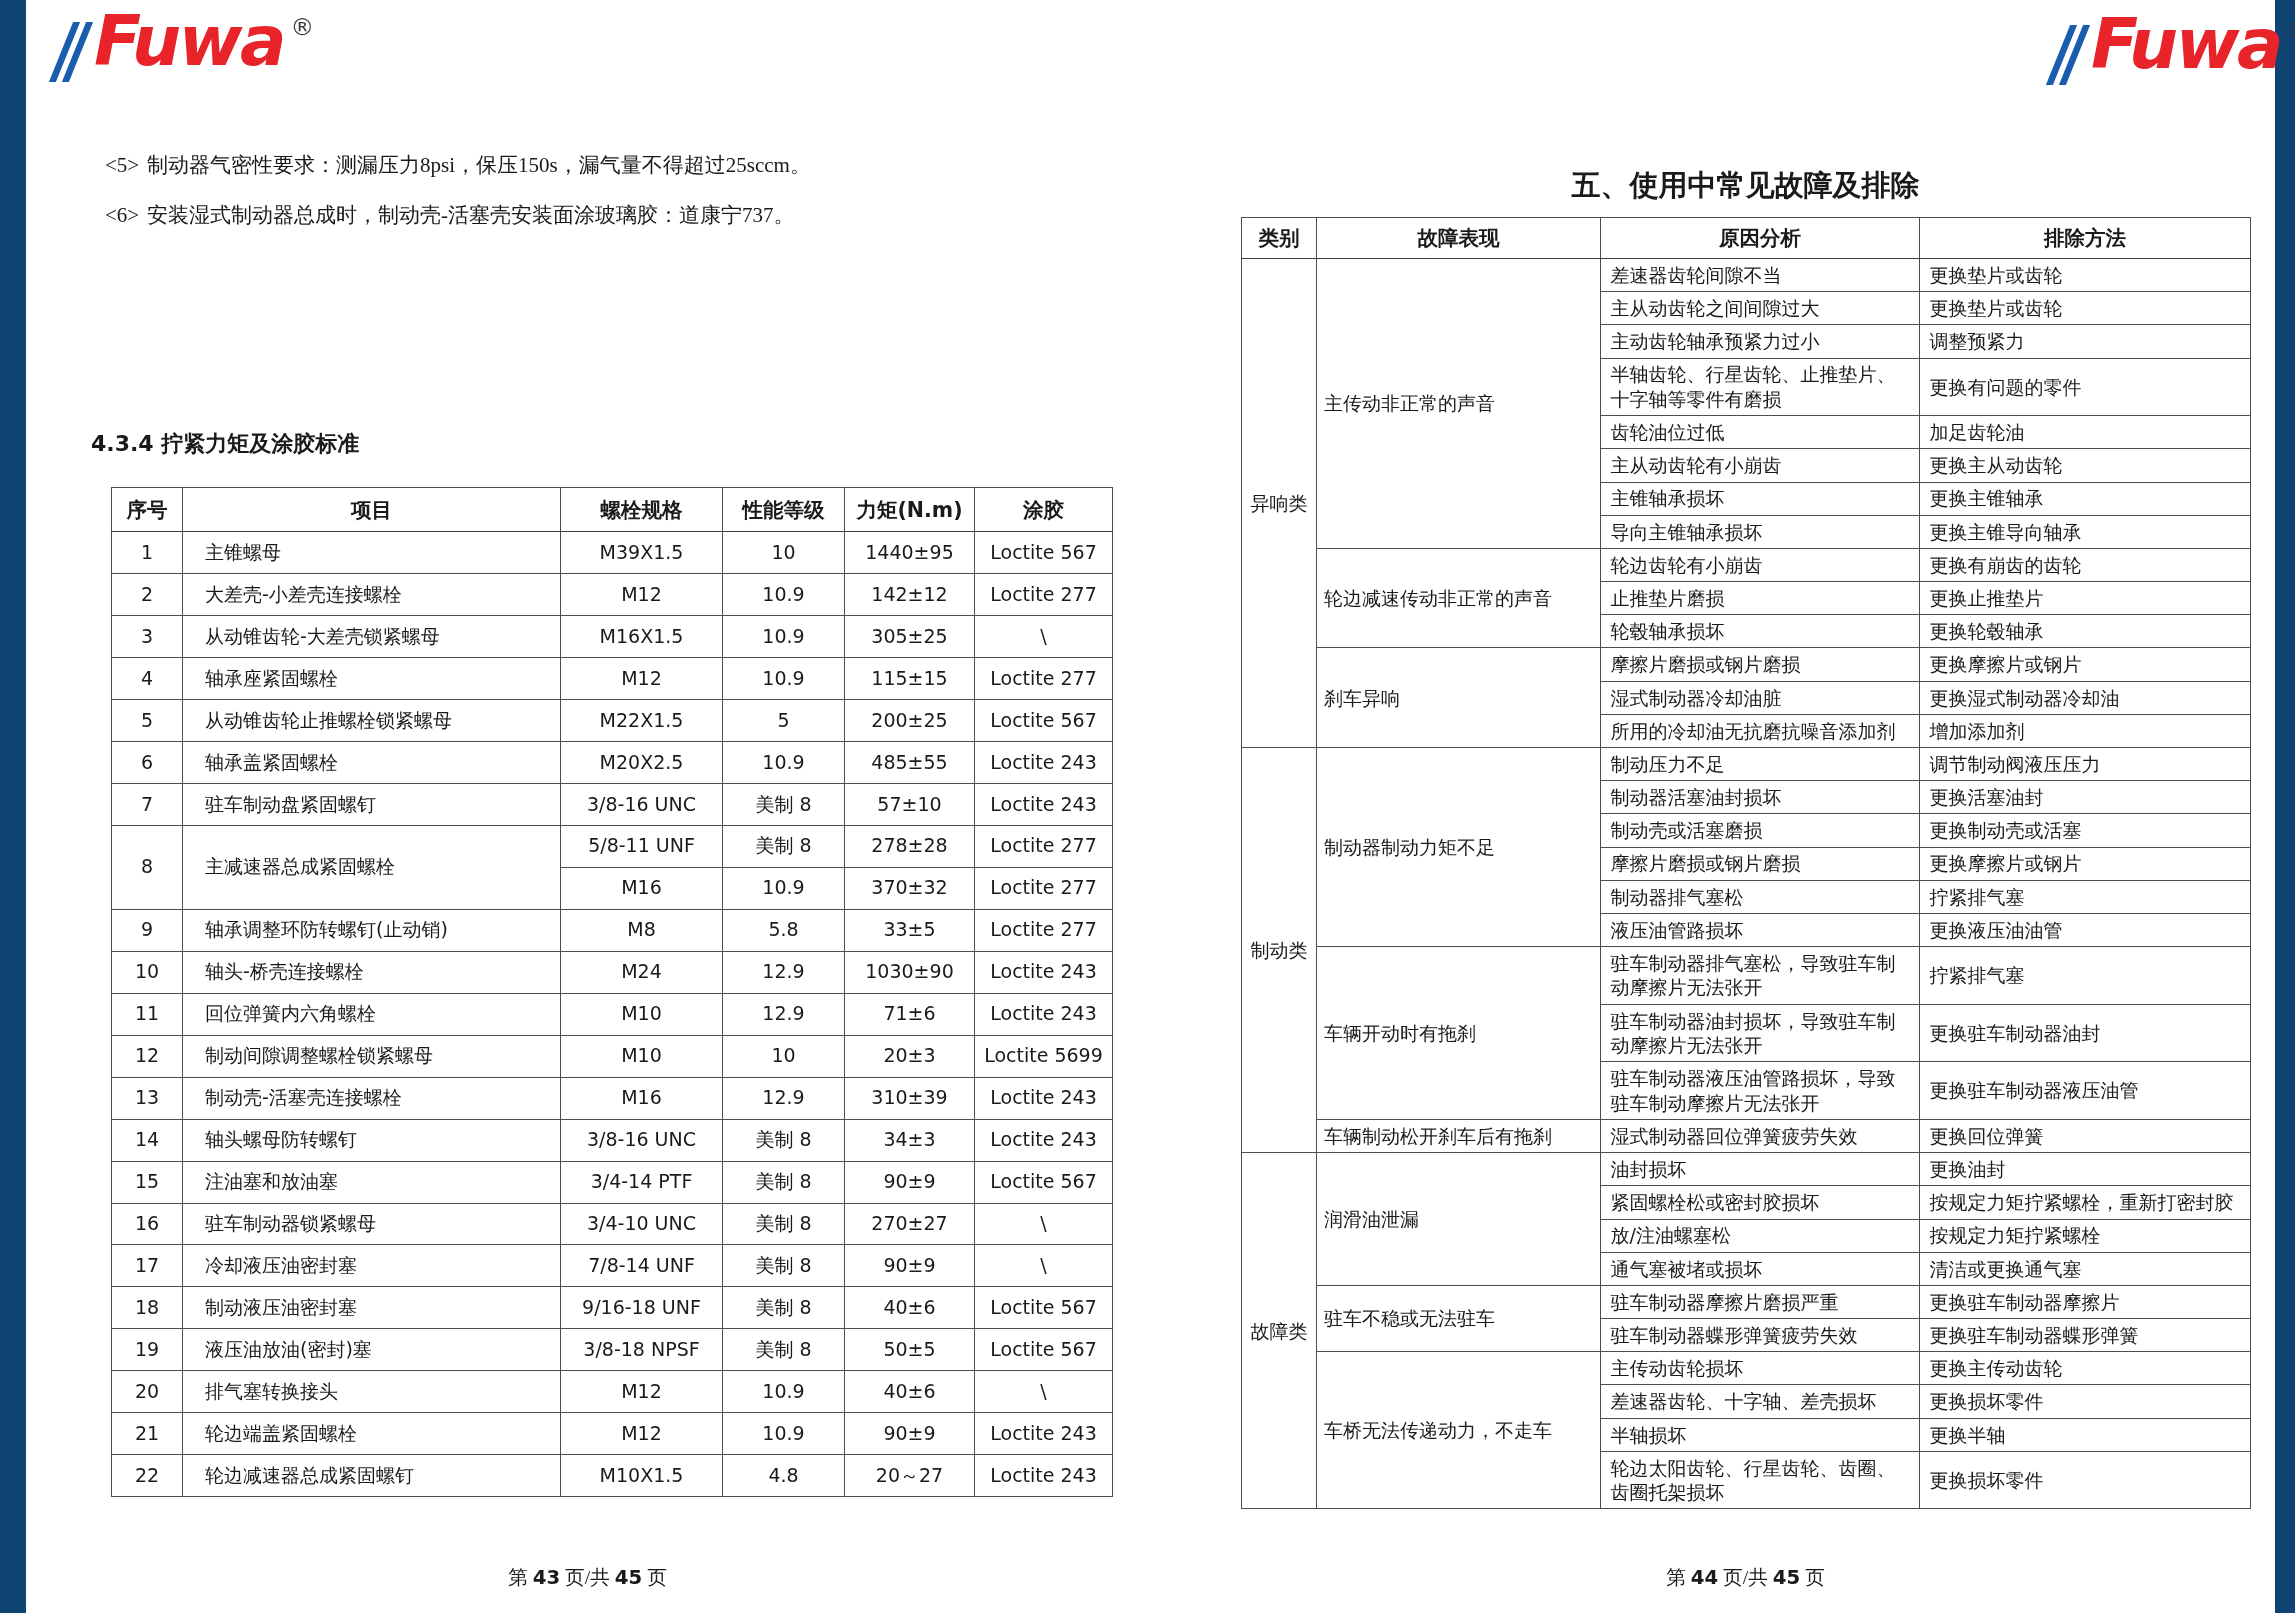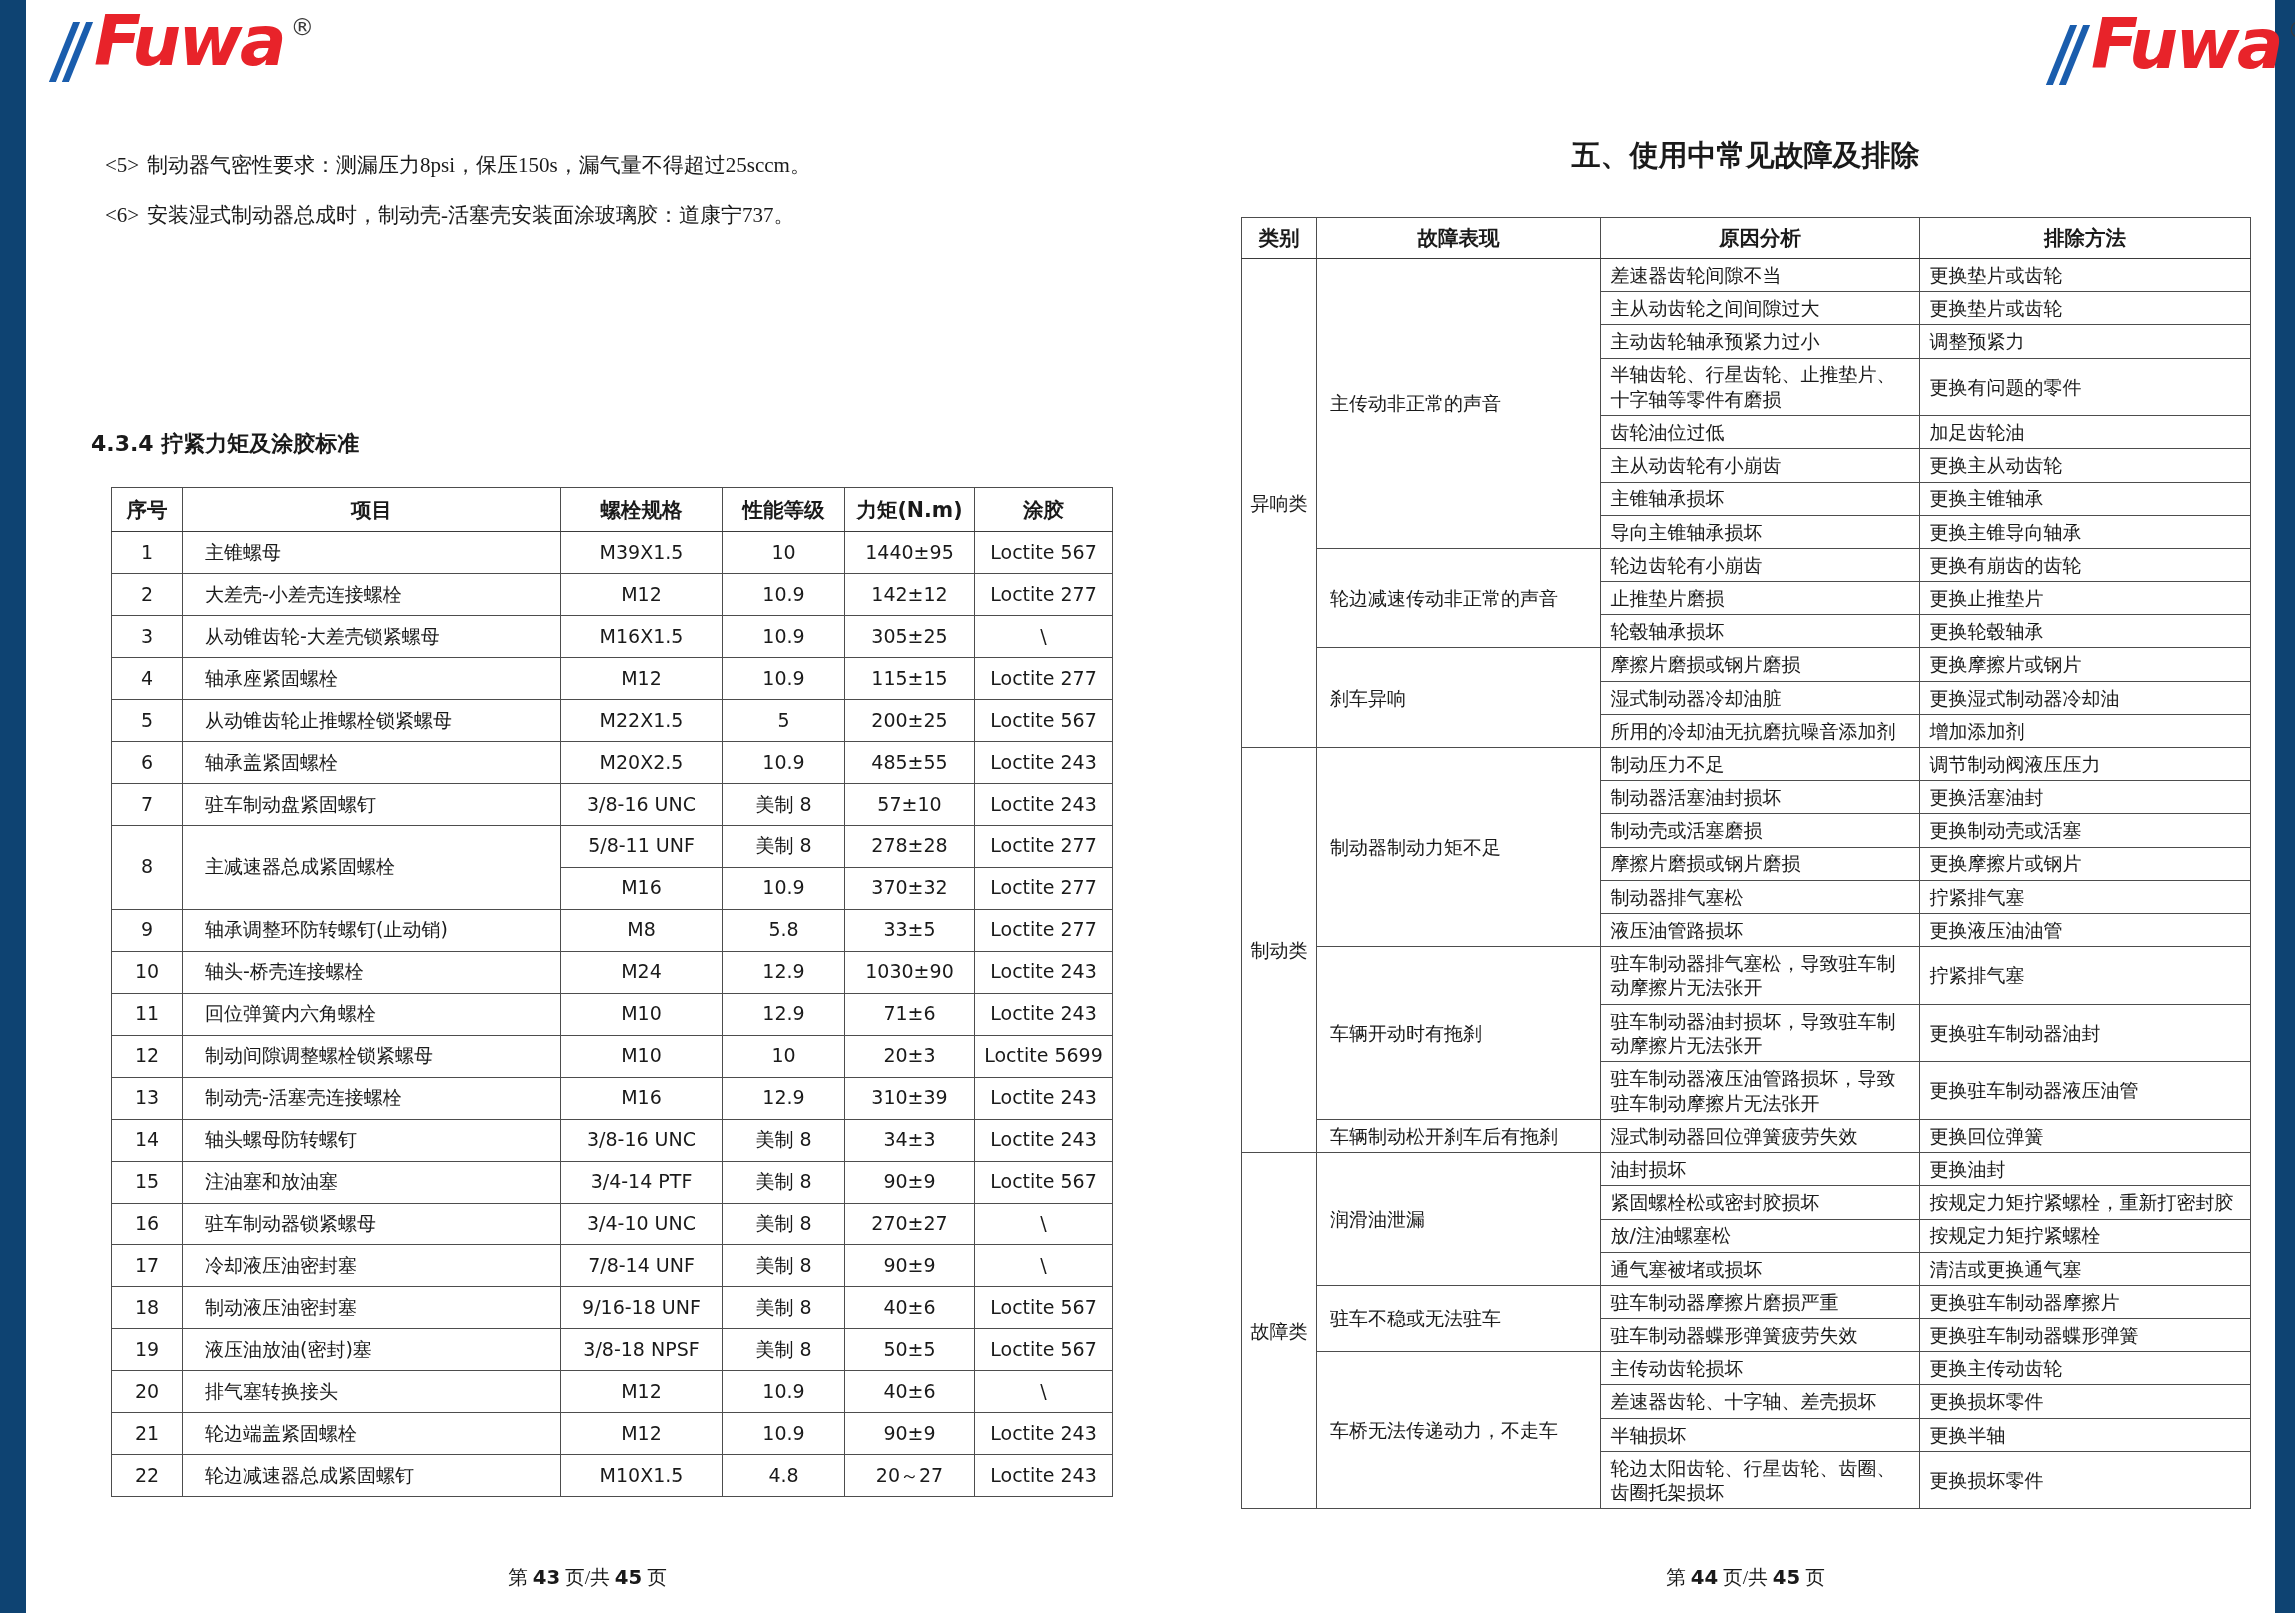--- a/index.html
+++ b/index.html
@@ -29,27 +29,27 @@
   .torque-table th{font-size:20.5px;font-weight:bold;height:44px;border-bottom:1.6px solid #3a3a3a;padding:0 3.2px;}
   .torque-table td{font-size:19px;line-height:23.6px;padding:8.7px 4.7px;text-align:center;}
   .torque-table td.item{text-align:left;padding-left:22px;}
 
   .page-footer{position:absolute;top:1564px;font-size:19.7px;text-align:center;font-family:"Liberation Serif",serif;}
   .page-footer b{font-family:"DejaVu Sans",sans-serif;font-size:19.7px;}
   .page-footer.fl{left:87px;width:1001px;text-align:center;}
   .page-footer.fr{left:1241px;width:1009px;}
 
   
-  .right-title{position:absolute;left:1241px;top:136px;width:1009px;text-align:center;
+  .right-title{position:absolute;left:1241px;top:166px;width:1009px;text-align:center;
                font-size:29px;font-weight:bold;}
   .fault-table{position:absolute;left:1241px;top:217px;width:1009px;border:1.6px solid #3a3a3a;}
   .fault-table th{font-size:20.5px;font-weight:bold;height:41px;border-bottom:1.6px solid #3a3a3a;padding:0 3.2px;}
   .fault-table td{font-size:19px;line-height:24.4px;padding:3.9px 9.5px;text-align:left;vertical-align:middle;}
   .fault-table td.cat{text-align:center;padding:3.9px 3.2px;border-left:0.8px solid #4d4d4d;}
-  .fault-table td.sym{padding-left:13px;margin-left:16px;}
+  .fault-table td.sym{padding-left:7px;margin-left:16px;}
   .fault-table tr.cat-start td{border-top:1.6px solid #3a3a3a;}
 </style>
 </head>
 <body>
 
 <div class="canvas">
 
   <div class="navy-bar left"></div>
   <div class="navy-bar right"></div>
 

